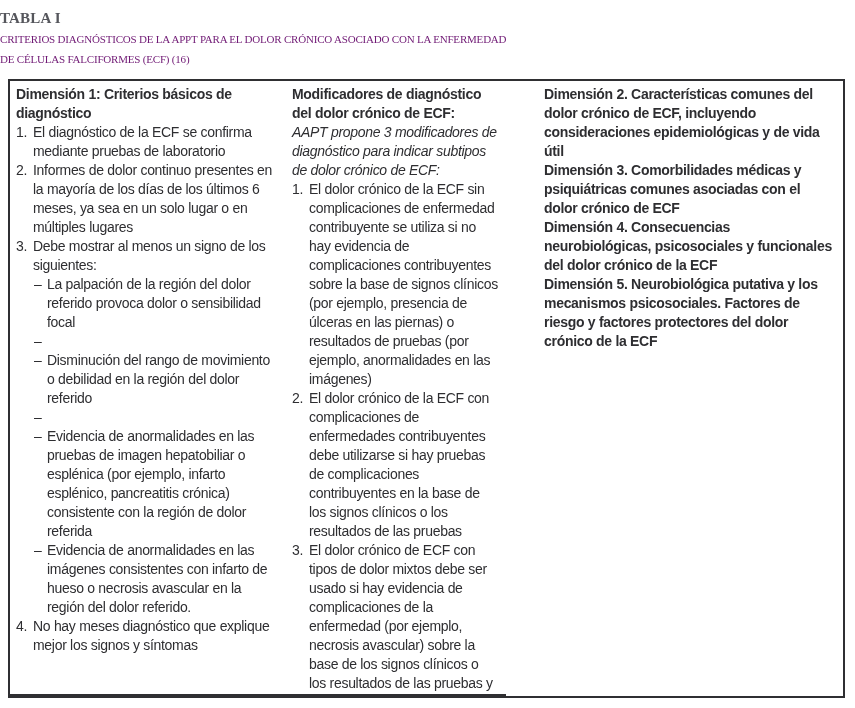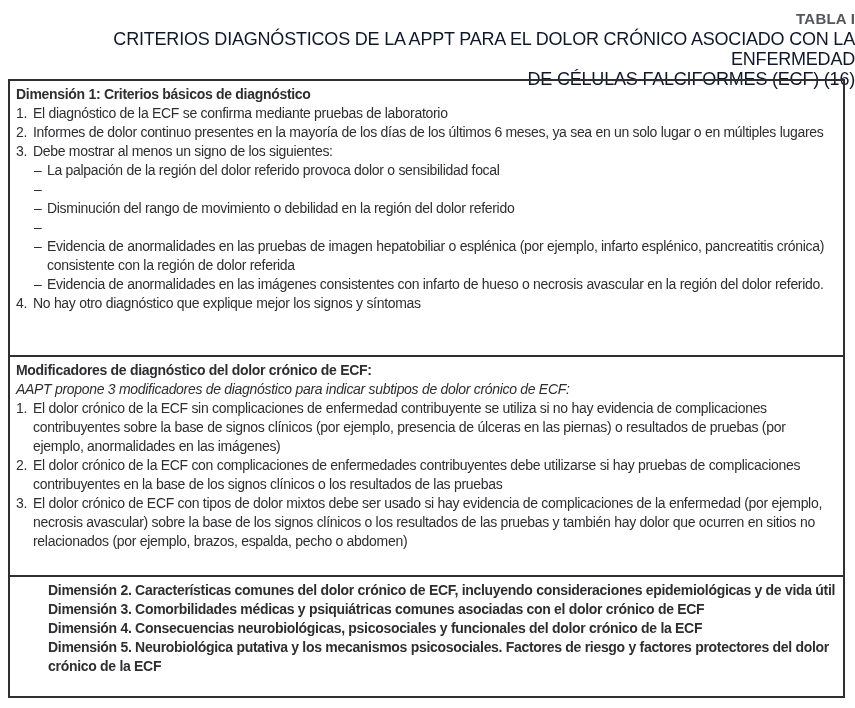--- a/index.html
+++ b/index.html
@@ -18,45 +18,46 @@
     font-size: 14px;
     line-height: 19px;
     letter-spacing: -0.3px;
     color: #2e2e31;
   }
   .caption {
     position: absolute;
     top: 8px;
     left: 0;
     width: 100%;
-    text-align: right;
+    text-align: left;
+    font-family: Liberation Serif, serif;
   }
   .caption-title {
     font-weight: bold;
     font-size: 15px;
     line-height: 21px;
     letter-spacing: 0.2px;
     color: #55565c;
   }
   .caption-sub {
-    font-size: 18px;
+    font-size: 11px;
     line-height: 20px;
     letter-spacing: -0.2px;
-    color: #0f172a;
+    color: #701a75;
   }
   .box {
     position: absolute;
     left: 8px;
     top: 79px;
     width: 837px;
     height: 619px;
     box-sizing: border-box;
     border: 2px solid #2f2f32;
     display: flex;
-    flex-direction: column;
+    flex-direction: row;
   }
   .section {
     box-sizing: border-box;
     padding: 4px 7px 4px 6px;
     overflow: hidden;
   }
   .section.divided {
     border-bottom: 2px solid #2f2f32;
   }
   .sec-1 { flex: 0 0 276px; }
@@ -128,21 +129,21 @@
         <span class="marker">–</span>
         <span class="txt">Evidencia de anormalidades en las pruebas de imagen hepatobiliar o esplénica (por ejemplo, infarto esplénico, pancreatitis crónica) consistente con la región de dolor referida</span>
       </div>
       <div class="li dash">
         <span class="marker">–</span>
         <span class="txt">Evidencia de anormalidades en las imágenes consistentes con infarto de hueso o necrosis avascular en la región del dolor referido.</span>
       </div>
 
       <div class="li num">
         <span class="marker">4.</span>
-        <span class="txt">No hay otro diagnóstico que explique mejor los signos y síntomas</span>
+        <span class="txt">No hay meses diagnóstico que explique mejor los signos y síntomas</span>
       </div>
     </div>
 
     <div class="section sec-2 divided">
       <div class="heading">Modificadores de diagnóstico del dolor crónico de ECF:</div>
       <div class="subheading">AAPT propone 3 modificadores de diagnóstico para indicar subtipos de dolor crónico de ECF:</div>
 
       <div class="li num">
         <span class="marker">1.</span>
         <span class="txt">El dolor crónico de la ECF sin complicaciones de enfermedad contribuyente se utiliza si no hay evidencia de complicaciones contribuyentes sobre la base de signos clínicos (por ejemplo, presencia de úlceras en las piernas) o resultados de pruebas (por ejemplo, anormalidades en las imágenes)</span>

